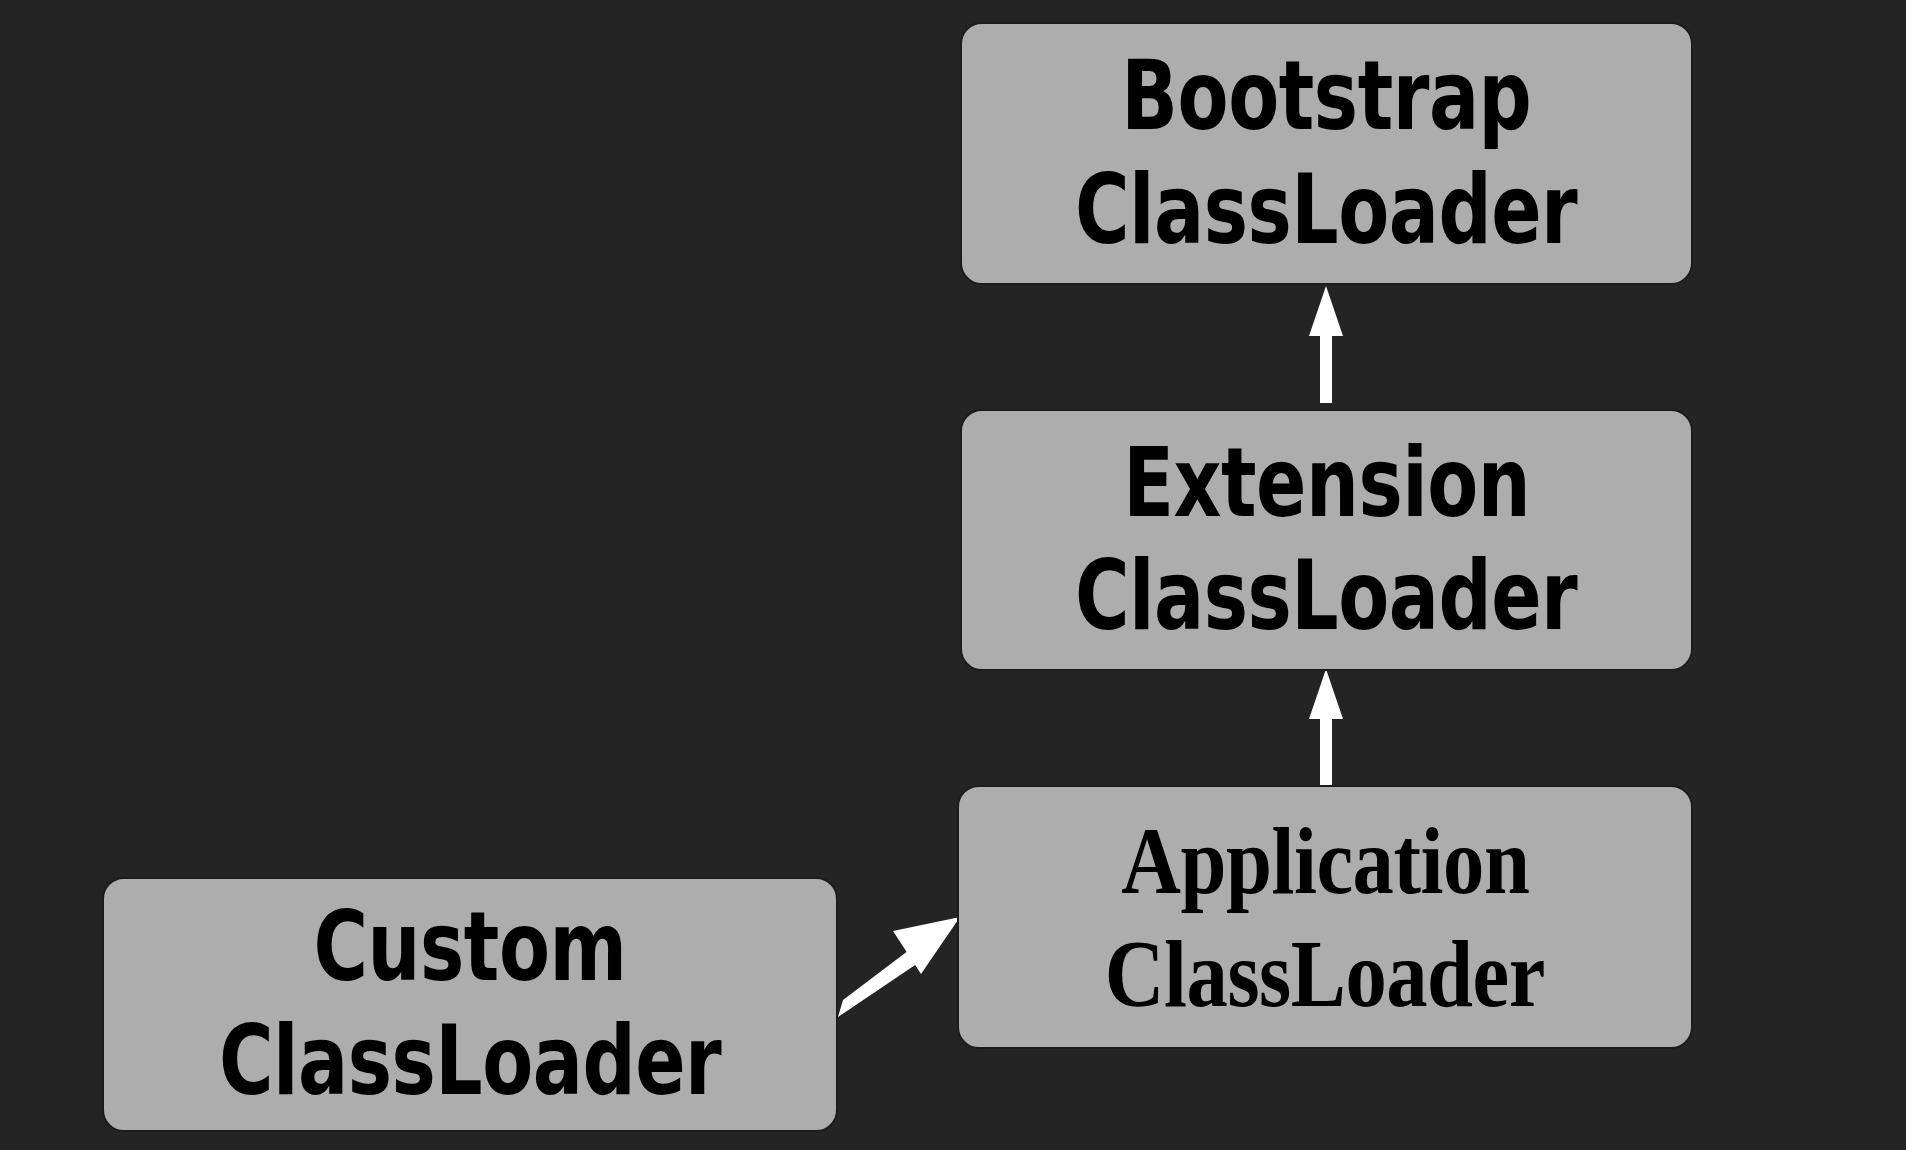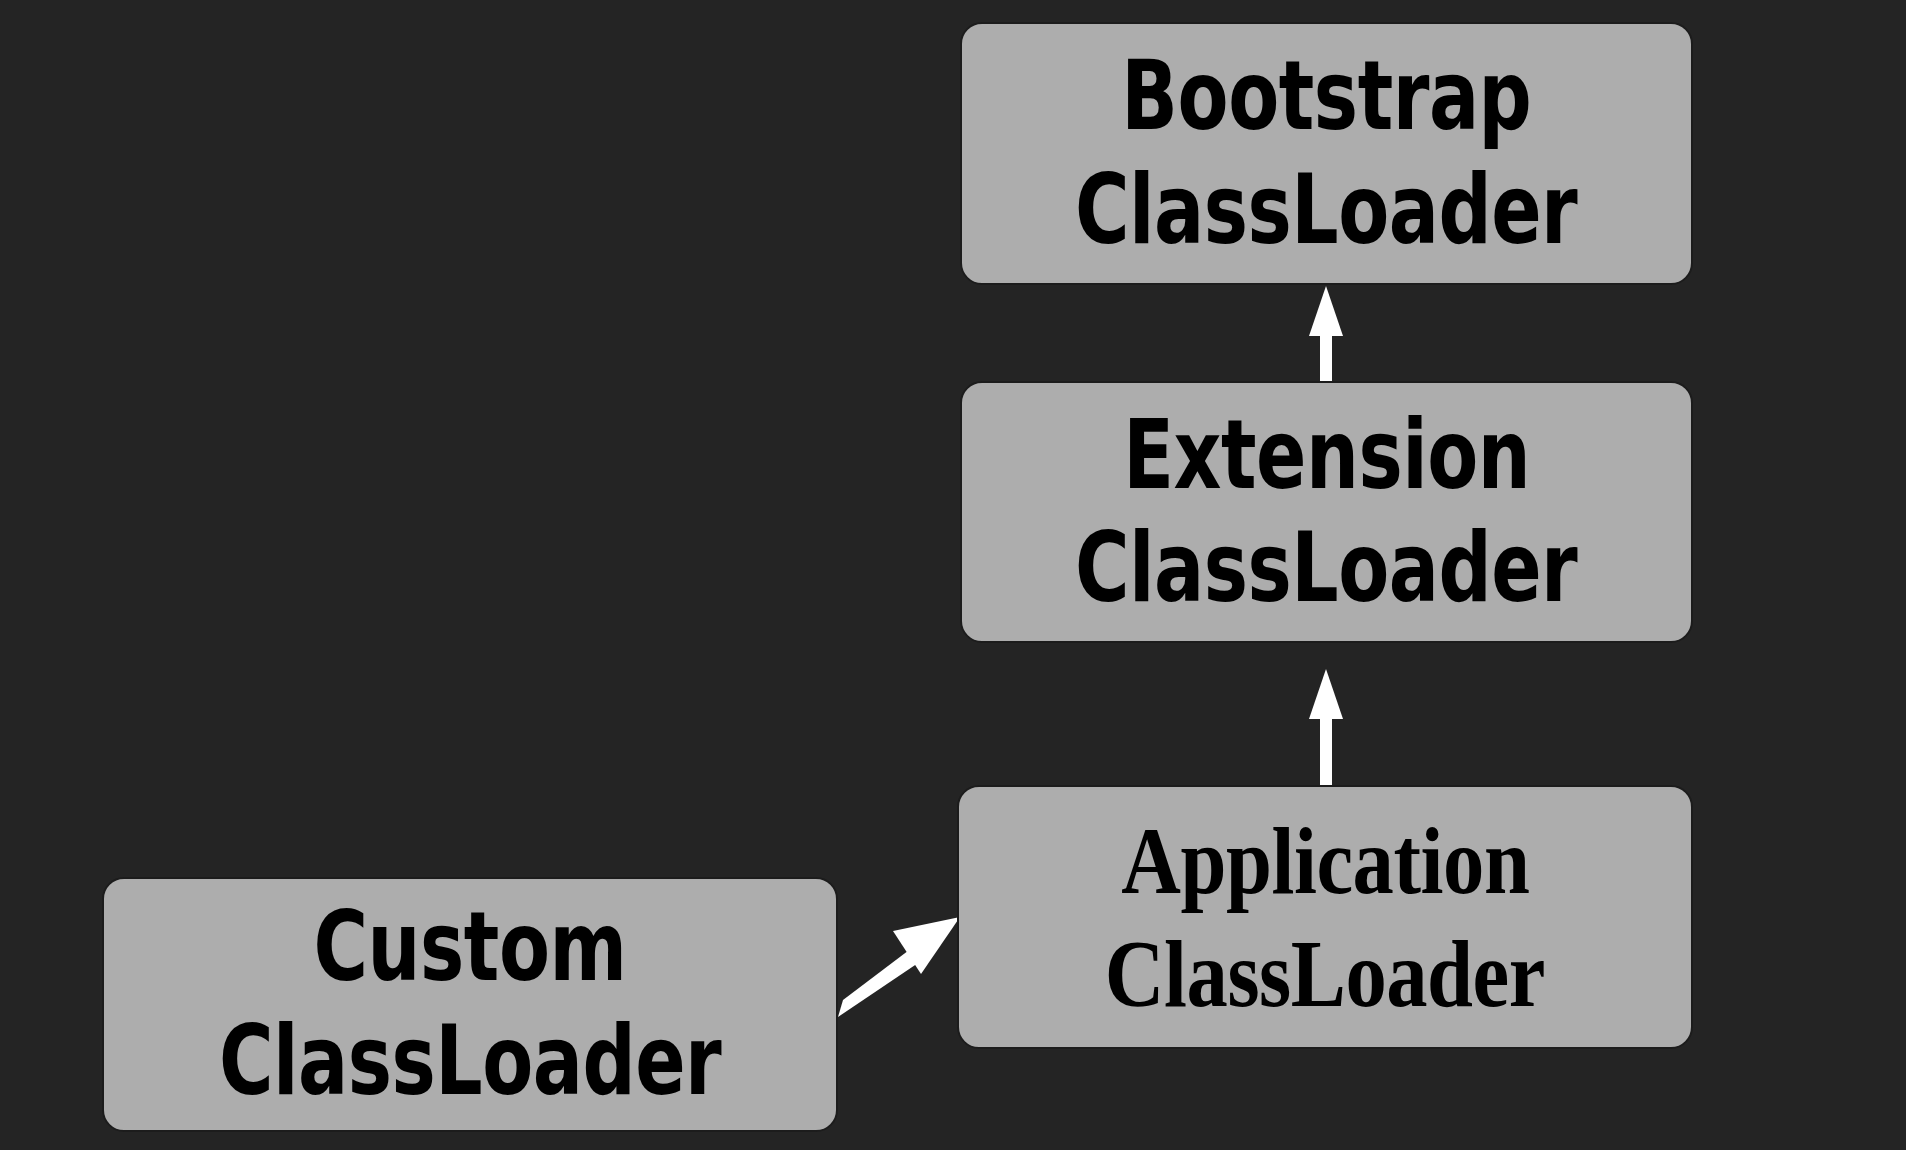--- a/index.html
+++ b/index.html
@@ -35,21 +35,21 @@
     text-align: center;
     user-select: none;
     white-space: nowrap;
   }
   .node .line1, .node .line2 {
     display: block;
     transform: scaleX(0.86);
     transform-origin: center center;
   }
   #node-bootstrap   { left: 960px; top: 22px;  width: 733px; height: 263px; }
-  #node-extension   { left: 960px; top: 381px; width: 733px; height: 262px; }
+  #node-extension   { left: 960px; top: 409px; width: 733px; height: 262px; }
   #node-application { left: 957px; top: 785px; width: 736px; height: 264px; font-family: Liberation Serif, serif; }
   #node-custom      { left: 102px; top: 877px; width: 736px; height: 255px; justify-content: center; }
 
   .edge-svg {
     position: absolute;
     left: 0;
     top: 0;
     width: 1906px;
     height: 1150px;
     pointer-events: none;

